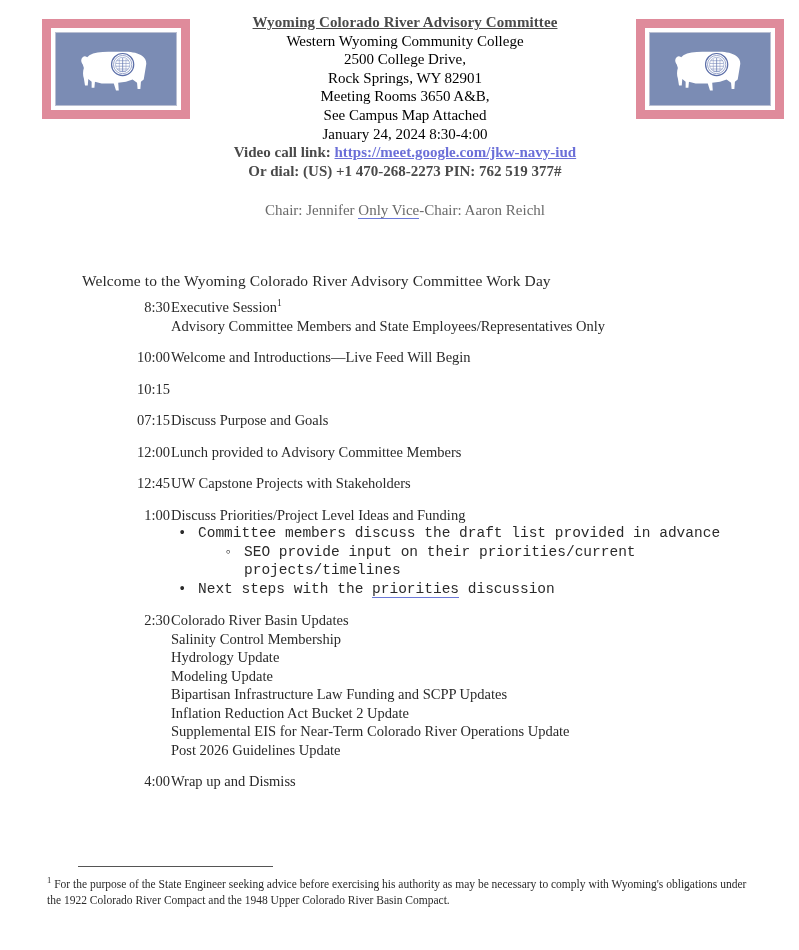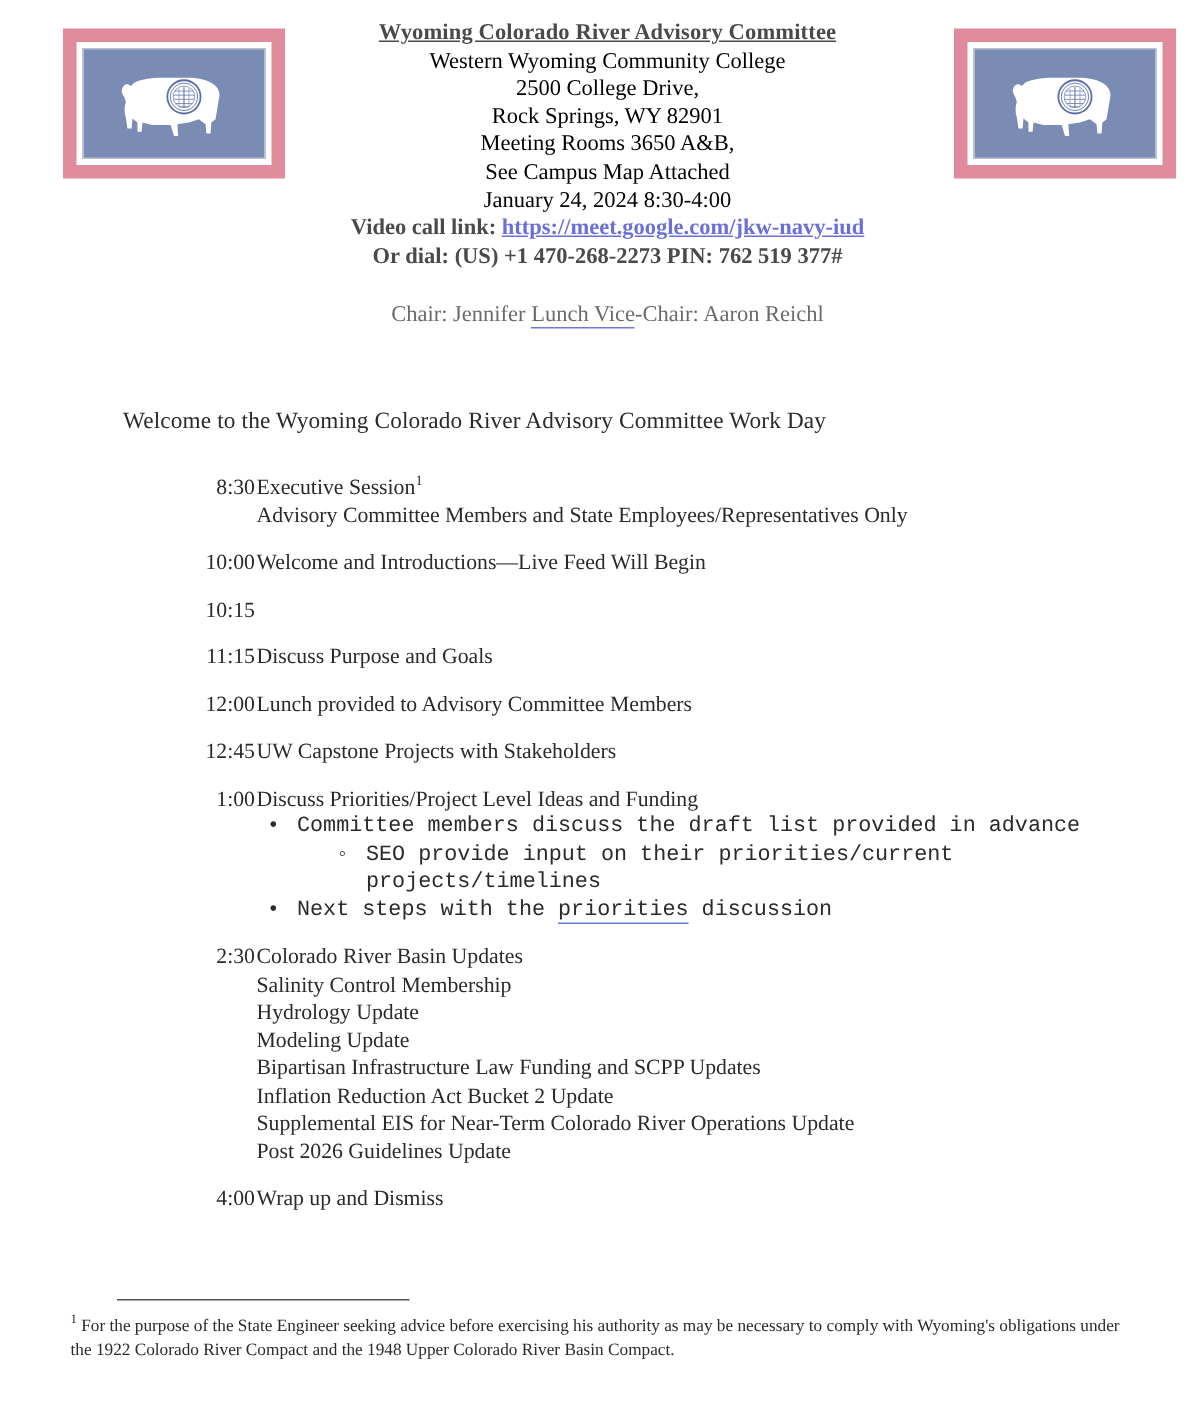--- a/index.html
+++ b/index.html
@@ -96,21 +96,21 @@
     top: 272px;
     font-size: 15.5px;
     color: #2a2a2a;
     letter-spacing: .1px;
   }
 
   
   .agenda {
     position: absolute;
     left: 0;
-    top: 316px;
+    top: 298px;
     width: 727px;
   }
   .agenda-item {
     position: relative;
     margin-bottom: 13px;
   }
   .agenda-row {
     display: flex;
     align-items: flex-start;
   }
@@ -250,21 +250,21 @@
   <div class="address-block">
     <div class="doc-title">Wyoming Colorado River Advisory Committee</div>
     <div class="addr-line">Western Wyoming Community College</div>
     <div class="addr-line">2500 College Drive,</div>
     <div class="addr-line">Rock Springs, WY 82901</div>
     <div class="addr-line">Meeting Rooms 3650 A&amp;B,</div>
     <div class="addr-line">See Campus Map Attached</div>
     <div class="addr-line">January 24, 2024 8:30-4:00</div>
     <div class="contact-line"><span>Video call link: </span><a class="meet-link" href="#">https://meet.google.com/jkw-navy-iud</a></div>
     <div class="contact-line">Or dial: (US) +1 470-268-2273 PIN: 762 519 377#</div>
-    <div class="chair-line"><span>Chair: Jennifer </span><span class="grammar">Lunch  Vice</span><span>-Chair: Aaron Reichl</span></div>
+    <div class="chair-line"><span>Chair: Jennifer </span><span class="grammar">Only  Vice</span><span>-Chair: Aaron Reichl</span></div>
   </div>
 </div>
 
 <div class="welcome">Welcome to the Wyoming Colorado River Advisory Committee Work Day</div>
 
 <div class="agenda">
 
   <div class="agenda-item">
     <div class="agenda-row">
       <div class="agenda-time">8:30</div>
@@ -283,21 +283,21 @@
   </div>
 
   <div class="agenda-item">
     <div class="agenda-row">
       <div class="agenda-time">10:15</div>
     </div>
   </div>
 
   <div class="agenda-item">
     <div class="agenda-row">
-      <div class="agenda-time">11:15</div>
+      <div class="agenda-time">07:15</div>
       <div class="agenda-body">Discuss Purpose and Goals</div>
     </div>
   </div>
 
   <div class="agenda-item">
     <div class="agenda-row">
       <div class="agenda-time">12:00</div>
       <div class="agenda-body">Lunch provided to Advisory Committee Members</div>
     </div>
   </div>

